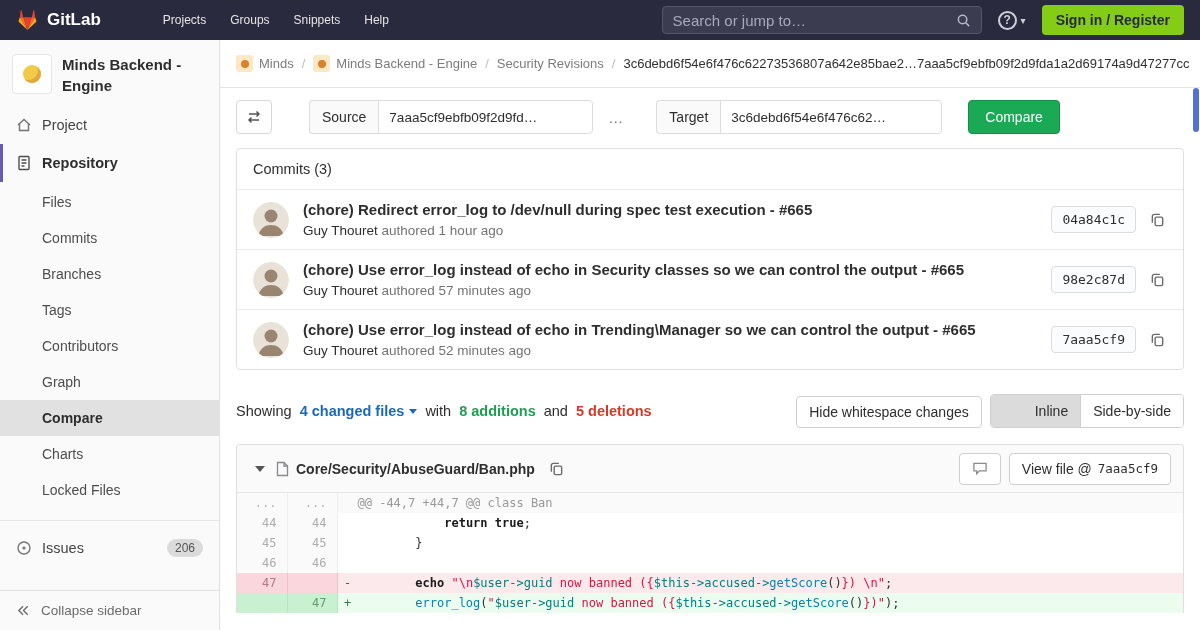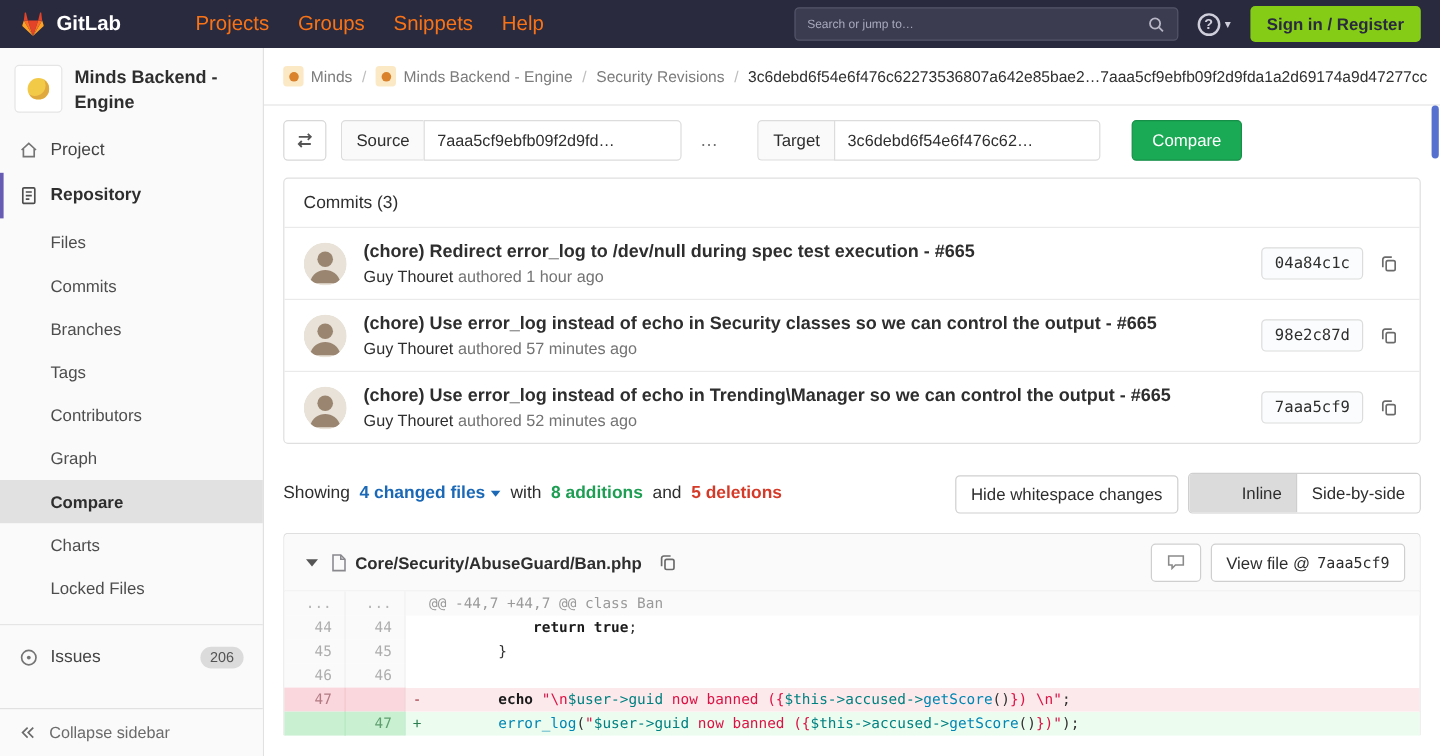--- a/index.html
+++ b/index.html
@@ -4,24 +4,24 @@
 <style>
   * { box-sizing: border-box; margin: 0; padding: 0; }
   html,body { width:1200px; height:630px; overflow:hidden; }
   body { font-family:"Liberation Sans", sans-serif; background:#fff; position:relative; color:#2e2e2e; }
   a { text-decoration:none; color:inherit; }
 
   
   .navbar { position:absolute; top:0; left:0; width:1200px; height:40px; background:#2a2a3f; display:flex; align-items:center; padding:0 16px; z-index:20;gap:22px; }
   .brand { display:flex; align-items:center; gap:8px; color:#fff; font-weight:bold; font-size:17px; cursor:pointer; }
   .nav-menu { display:flex; list-style:none; margin-left:28px; }
-  .nav-menu li { color:#f97316; font-size:17px; padding:0 12px; line-height:40px; cursor:pointer; }
+  .nav-menu li { color:#e5e5e5; font-size:12px; padding:0 12px; line-height:40px; cursor:pointer; }
   .nav-right { margin-left:auto; display:flex; align-items:center; gap:16px; }
   .searchbox { width:320px; height:28px; background:#3c3c50; border:1px solid #55556a; border-radius:4px; display:flex; align-items:center; padding:0 10px; }
-  .searchbox input { flex:1; background:transparent; border:0; outline:none; color:#e0e0ea; font-size:10px; font-family:"Liberation Sans",sans-serif; }
+  .searchbox input { flex:1; background:transparent; border:0; outline:none; color:#e0e0ea; font-size:15px; font-family:"Liberation Sans",sans-serif; }
   .searchbox input::placeholder { color:#a9a9bd; }
   .help-wrap { display:flex; align-items:center; gap:4px; cursor:pointer; }
   .help-q { width:19px; height:19px; border:2px solid #cfcfdc; border-radius:50%; display:flex; align-items:center; justify-content:center; font-size:12px; font-weight:bold; color:#cfcfdc; }
   .nav-caret { color:#cfcfdc; font-size:10px; }
   .signin-btn { background:#84cc16; color:#2a2a3f; border:0; border-radius:4px; height:30px; padding:0 14px; font-size:14px; font-weight:600; font-family:"Liberation Sans",sans-serif; cursor:pointer; }
 
   
   .sidebar { position:absolute; top:40px; left:0; width:220px; bottom:0; background:#fafafa; border-right:1px solid #e1e1e1; }
   .project-head { display:flex; gap:10px; padding:14px 12px 10px 12px; align-items:flex-start; cursor:pointer; }
   .project-avatar { width:40px; height:40px; background:#fff; border:1px solid #e5e5e5; border-radius:4px; flex:0 0 auto; display:flex; align-items:center; justify-content:center; }
@@ -46,21 +46,21 @@
   .crumb-avatar { width:17px; height:17px; border-radius:3px; background:#fbe9c6; display:flex; align-items:center; justify-content:center; }
   .crumb-avatar i { display:block; width:8px; height:8px; border-radius:50%; background:#d9822b; }
   .crumb-sep { color:#bdbdbd; }
   .crumb-last { color:#303030; }
 
   .content { padding:12px 16px 0 16px; }
 
   
   .compare-form { display:flex; align-items:center; }
   .swap-btn { width:36px; height:34px; border:1px solid #d8d8d8; background:#fff; border-radius:4px; display:flex; align-items:center; justify-content:center; cursor:pointer; margin-right:12px; }
-  .ref-group { display:flex; align-items:stretch; }
+  .ref-group { display:flex; align-items:stretch;margin-left:25px; }
   .ref-label { background:#fafafa; border:1px solid #dcdcdc; border-right:0; border-radius:4px 0 0 4px; padding:0 12px; font-size:14px; color:#2e2e2e; display:flex; align-items:center; height:34px; }
   .ref-input { height:34px; border:1px solid #dcdcdc; border-radius:0 4px 4px 0; padding:0 10px; font-size:13.5px; color:#2e2e2e; background:#fff; outline:none; font-family:"Liberation Sans",sans-serif; cursor:pointer; }
   .ref-input.src { width:215px; }
   .ref-input.tgt { width:222px; }
   .ref-sep { margin:0 15px; color:#707070; font-size:15px; }
   .target-group { margin-left:18px; }
   .compare-btn { margin-left:26px; height:34px; background:#1aaa55; border:1px solid #168f48; color:#fff; border-radius:4px; padding:0 16px; font-size:14px; font-family:"Liberation Sans",sans-serif; cursor:pointer; }
 
   
   .commits-box { margin-top:14px; border:1px solid #dfdfdf; border-radius:4px; }

